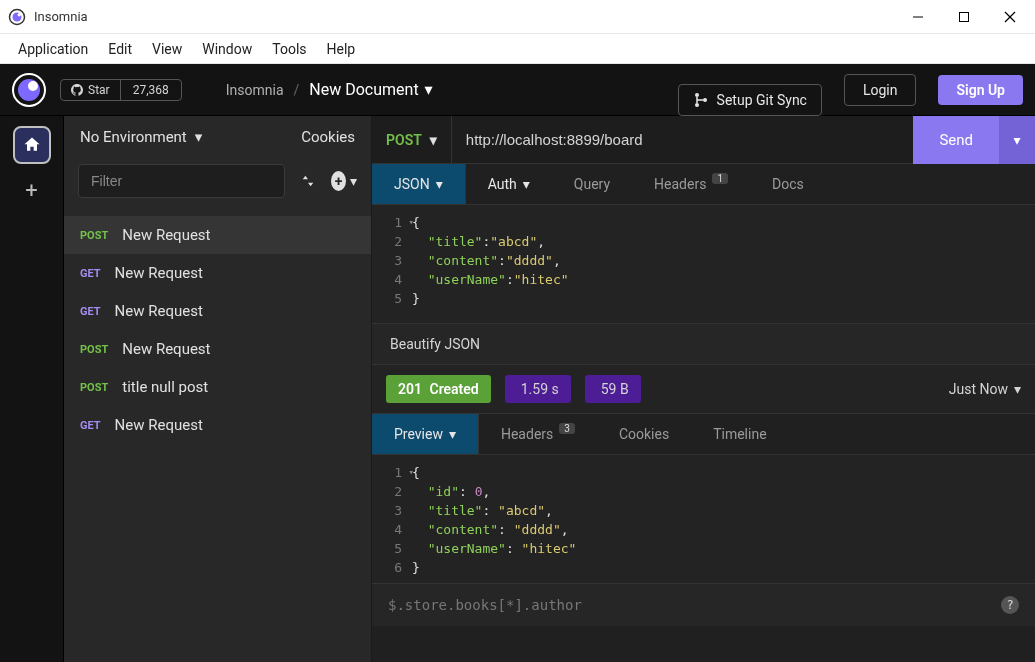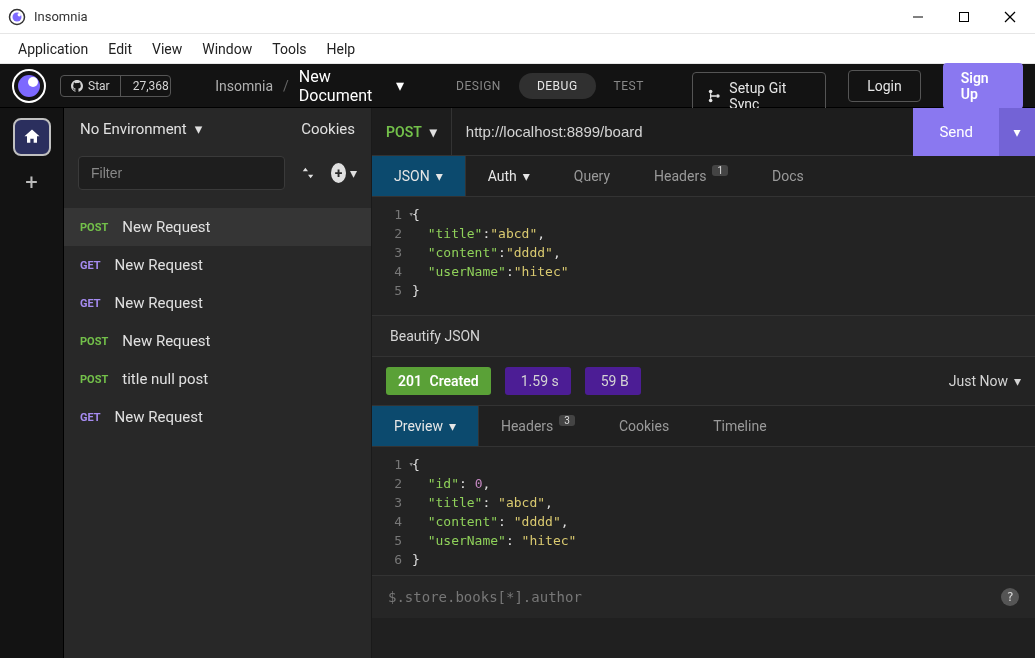--- a/index.html
+++ b/index.html
@@ -19,21 +19,21 @@
   .win-controls { display: flex; }
   .win-btn { width: 46px; height: 34px; display: flex; align-items: center; justify-content: center; color: #000; }
   
   .menubar {
     height: 30px; display: flex; align-items: center; gap: 0;
     background: #fff; padding: 0 8px; border-bottom: 1px solid #e6e6e6;
   }
   .menubar-item { color: #222; font-size: 14px; padding: 4px 10px; }
   
   .header {
-    height: 44px; background: #131313; display: flex; align-items: center;
+    height: 52px; background: #131313; display: flex; align-items: center;
     padding: 0 12px; gap: 14px; border-bottom: 1px solid #000;
   }
   .logo-circle {
     width: 34px; height: 34px; border-radius: 50%; display: flex;
     align-items: center; justify-content: center; border: 2px solid #fff;
     position: relative; flex-shrink: 0;
   }
   .logo-circle::before {
     content:''; width: 22px; height: 22px; border-radius: 50%; background: #7d69ff;
     position: absolute;
@@ -196,25 +196,20 @@
     <div class="gh-star-right">27,368</div>
   </div>
   <div class="crumbs">
     <span>Insomnia</span>
     <span class="crumbs-slash">/</span>
     <span class="crumbs-doc">
       <span>New Document</span>
       <span>▾</span>
     </span>
   </div>
-  <div class="tabs-ddt">
-    <span>DESIGN</span>
-    <span class="active">DEBUG</span>
-    <span>TEST</span>
-  </div>
   <div class="header-spacer"></div>
   <div class="git-btn">
     <svg width="16" height="16" viewBox="0 0 16 16" fill="#e6e6e6">
         <circle cx="4" cy="3" r="2"></circle>
         <circle cx="4" cy="13" r="2"></circle>
         <circle cx="12" cy="8" r="2"></circle>
         <path d="M4 5v6M4 8h6" stroke="#e6e6e6" stroke-width="1.5" fill="none"></path>
       </svg>
     <span>Setup Git Sync</span>
   </div>

